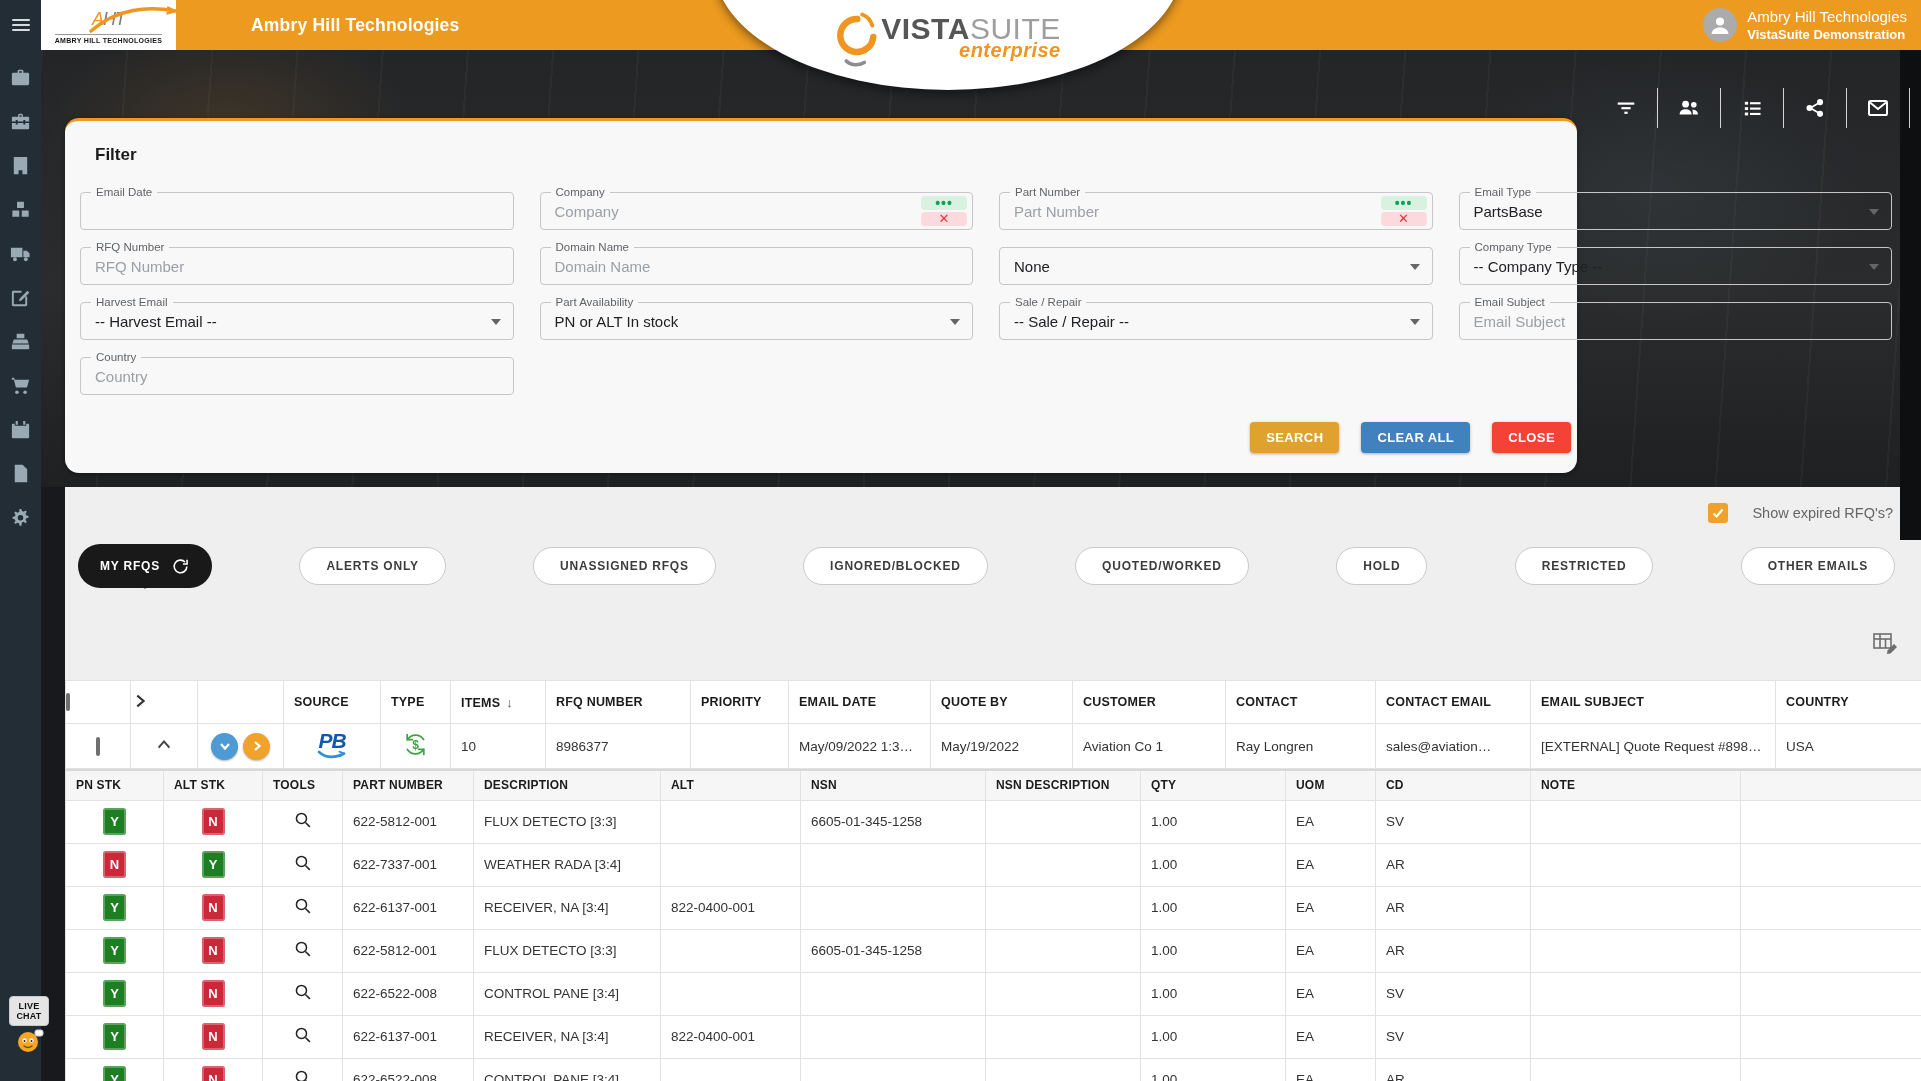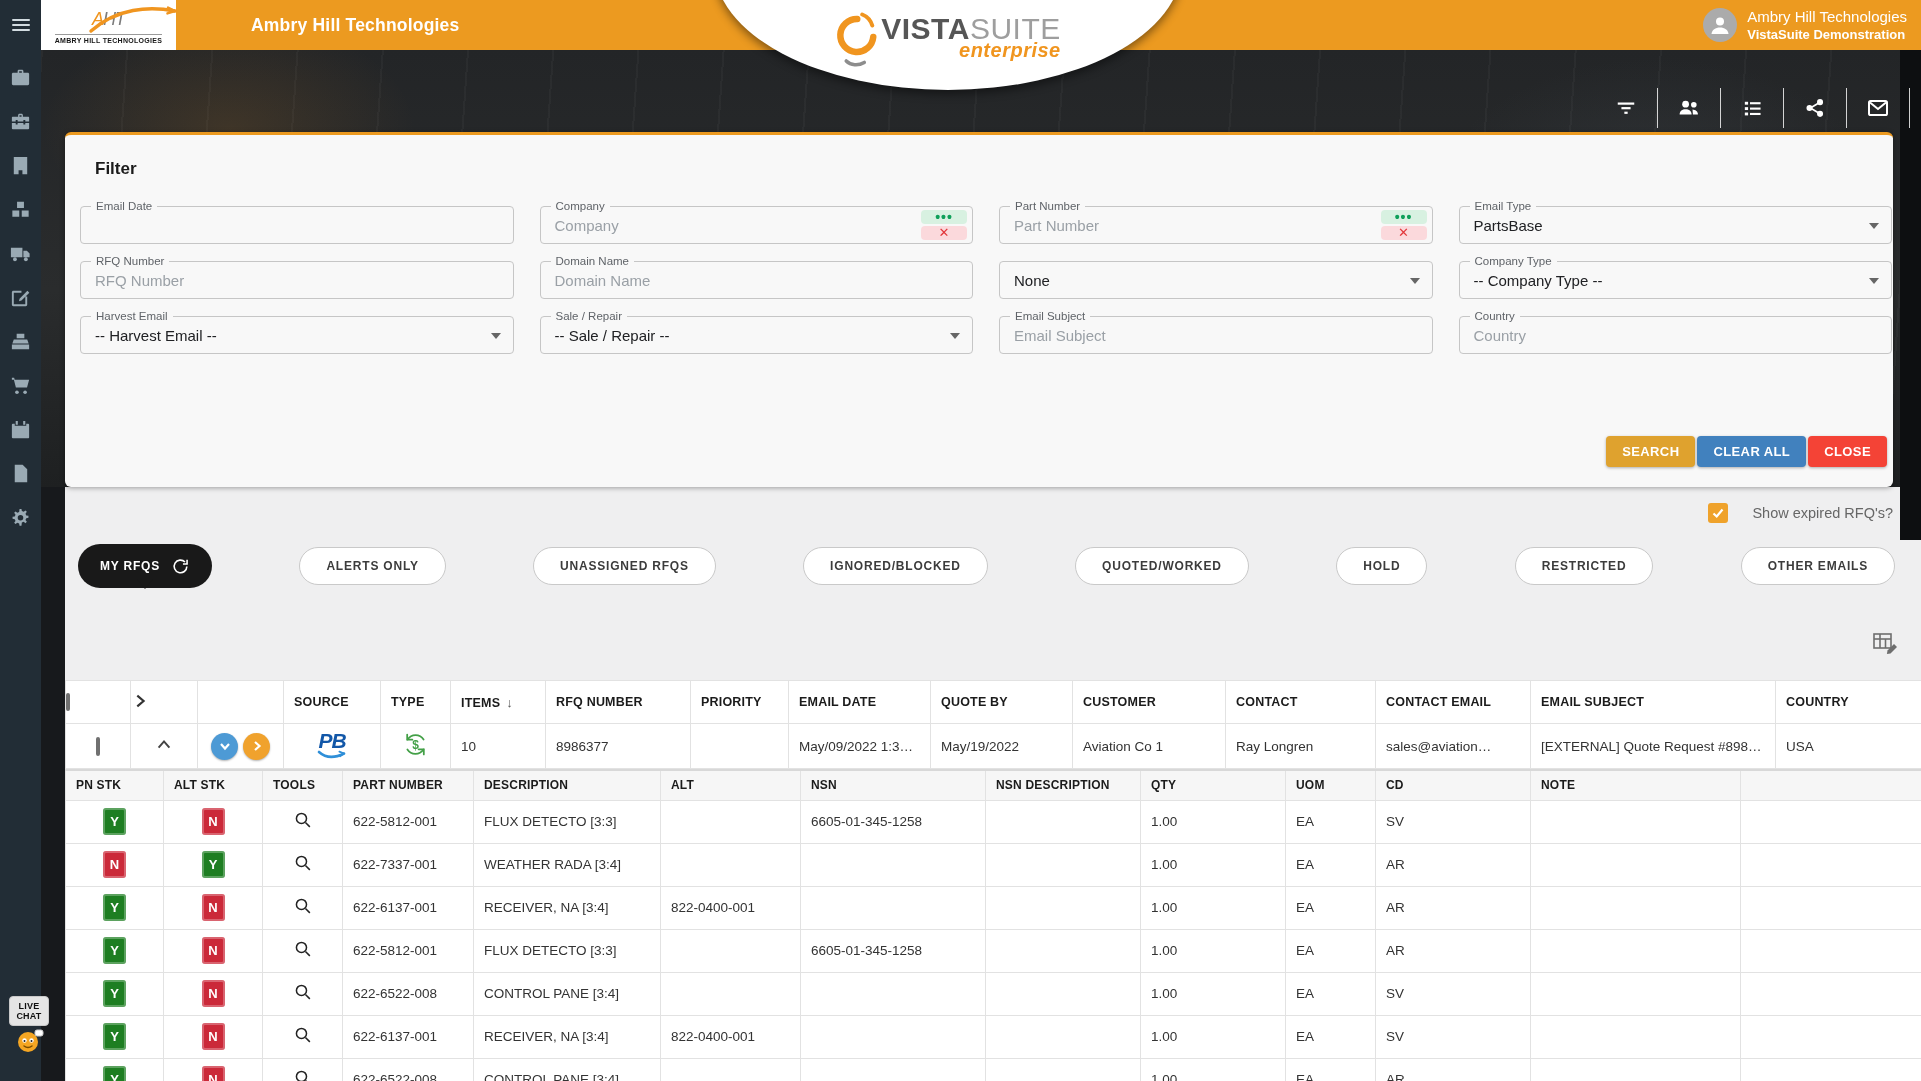--- a/index.html
+++ b/index.html
@@ -46,35 +46,35 @@
 .vista{font-size:30px;font-weight:800;color:#565656;letter-spacing:.5px}
 .suite{font-size:30px;font-weight:400;color:#9E9E9E;letter-spacing:.5px}
 .enterprise{font-size:20px;font-weight:800;font-style:italic;color:#F0951F;text-align:right;margin-top:-7px;letter-spacing:.5px}
 .scroll-thumb{position:absolute;right:0;top:50px;width:21px;height:490px;background:#0D0F11;z-index:7;cursor:pointer}
 
 
 .toolbar{position:absolute;right:11px;top:88px;display:flex;z-index:13}
 .tool{width:63px;height:40px;display:flex;align-items:center;justify-content:center;border-right:1px solid rgba(255,255,255,.8);cursor:pointer}
 
 
-.filter-card{position:absolute;left:65px;top:132px;width:1828px;height:355px;background:#F8F8F8;border-top:3px solid #EC9A20;border-radius:6px;box-shadow:0 1px 5px rgba(0,0,0,.35);z-index:5}
+.filter-card{position:absolute;left:65px;top:118px;width:1512px;height:355px;background:#F8F8F8;border-top:3px solid #EC9A20;border-radius:14px;box-shadow:0 1px 5px rgba(0,0,0,.35);z-index:5}
 .filter-title{position:absolute;left:30px;top:24px;font-size:17px;font-weight:700;color:#1b1b1b}
 .fgrid{position:absolute;left:15px;top:71px;width:1812px;display:grid;grid-template-columns:repeat(4,1fr);column-gap:26px;row-gap:17px}
 .field{position:relative;height:38px;border:1px solid #C6C6C6;border-radius:4px}
 .flabel{position:absolute;left:10px;top:-8px;font-size:11.5px;color:#5F6368;background:#F8F8F8;padding:0 5px;line-height:15px;white-space:nowrap}
 .field input{width:100%;height:100%;border:none;outline:none;background:transparent;padding:0 14px;font-size:15px;color:#202124;font-family:inherit}
 .field input::placeholder{color:#9AA0A6;opacity:1}
 .field.hasmini input{padding-right:58px}
 .field .val{position:absolute;left:14px;top:0;height:36px;display:flex;align-items:center;font-size:15px;color:#202124;cursor:pointer}
 .caret{position:absolute;right:12px;top:16px;width:0;height:0;border:5px solid transparent;border-top:6px solid #666;cursor:pointer}
 .mini-stack{position:absolute;right:5px;top:3px;width:46px;height:30px;display:flex;flex-direction:column;gap:2px}
 .mini{flex:1;border:none;border-radius:4px;display:flex;align-items:center;justify-content:center;font-weight:700;cursor:pointer;font-family:inherit}
 .mini.dots{background:#D8F1E1;color:#0FA05A;font-size:14px;letter-spacing:1px;line-height:5px}
 .mini.x{background:#FBD9DC;color:#E2373B;font-size:13px;line-height:12px}
-.fbuttons{position:absolute;right:6px;bottom:20px;display:flex;gap:2px}
+.fbuttons{position:absolute;right:6px;bottom:20px;display:flex;gap:22px}
 .btn{height:31px;border:none;border-radius:4px;color:#fff;font-weight:700;font-size:13px;letter-spacing:.4px;padding:0 16px;box-shadow:0 1px 3px rgba(0,0,0,.3);cursor:pointer;font-family:inherit}
 .btn.search{background:#DFA22E}.btn.clear{background:#4181BE}.btn.close{background:#F44336}
 
 
 .gray-band{position:absolute;left:65px;top:487px;width:1856px;height:193px;background:#EFEFF0;z-index:4}
 .expired{position:absolute;right:28px;top:16px;display:flex;align-items:center;gap:24px;cursor:pointer}
 .cb{width:20px;height:20px;background:#EFA22B;border-radius:3px;display:flex;align-items:center;justify-content:center}
 .expired .lbl{font-size:14.5px;color:#666}
 .tabs{position:absolute;left:13px;right:26px;top:54px;height:50px;display:flex;justify-content:space-between;align-items:center}
 .tab{height:38px;padding:0 26px;border-radius:19px;border:1px solid #C9C9C9;background:#fff;font-weight:700;font-size:12px;letter-spacing:.8px;color:#3C3C3C;cursor:pointer;font-family:inherit;white-space:nowrap}
@@ -252,20 +252,25 @@
         <span class="val">-- Company Type --</span>
         <span class="caret"></span>
       </div>
 
       <div class="field select">
         <span class="flabel">Harvest Email</span>
         <span class="val">-- Harvest Email --</span>
         <span class="caret"></span>
       </div>
 
+      <div class="field select">
+        <span class="flabel">Part Availability</span>
+        <span class="val">PN or ALT In stock</span>
+        <span class="caret"></span>
+      </div>
 
       <div class="field select">
         <span class="flabel">Sale / Repair</span>
         <span class="val">-- Sale / Repair --</span>
         <span class="caret"></span>
       </div>
 
       <div class="field">
         <span class="flabel">Email Subject</span>
         <input type="text" placeholder="Email Subject" style="">

